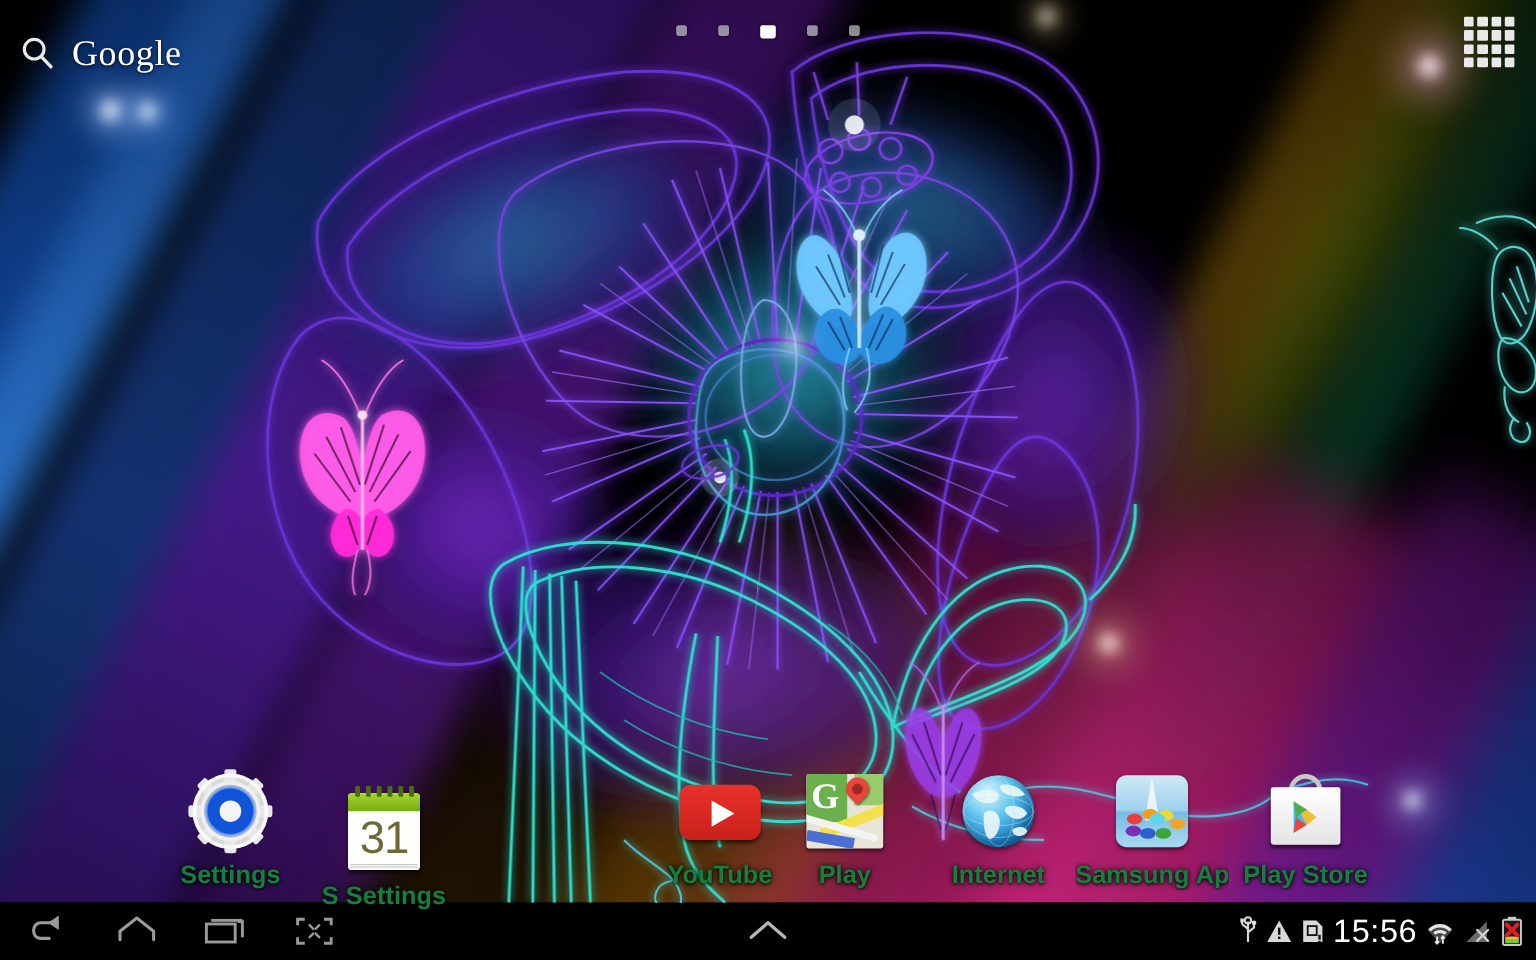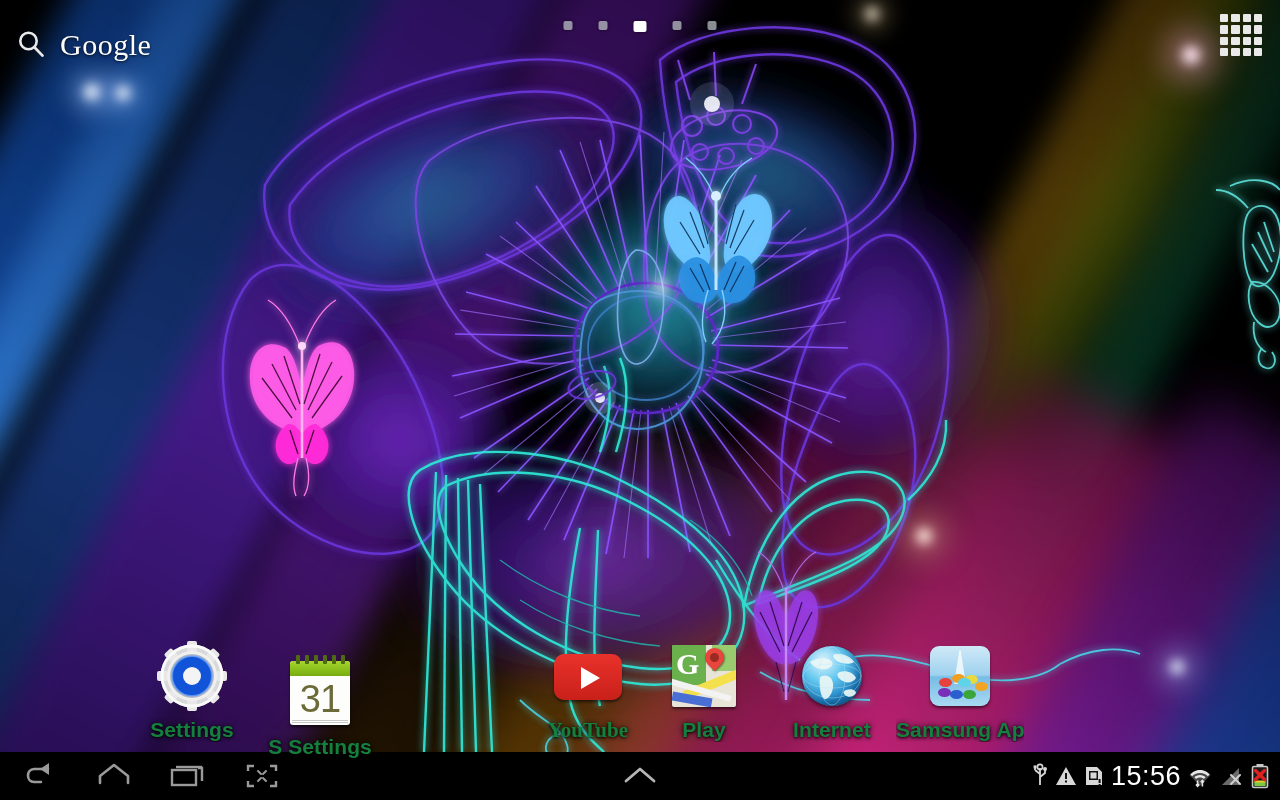--- a/index.html
+++ b/index.html
@@ -494,21 +494,21 @@
         <div class="ring" style="left:21px;"></div>
         <div class="ring" style="left:30px;"></div>
         <div class="ring" style="left:39px;"></div>
         <div class="ring" style="left:48px;"></div>
         <div class="ring" style="left:57px;"></div>
       </div>
       <div class="label">S Settings</div>
     </div>
 
 
-    <div class="app" style="left:524px; top:12px;font-family:Liberation Serif, serif;">
+    <div class="app" style="left:536px; top:12px;">
       <div class="icon ic-youtube">
         <div class="rr"></div>
         <div class="tri"></div>
       </div>
       <div class="label">YouTube</div>
     </div>
 
     <div class="app" style="left:640px; top:12px;">
       <div class="icon ic-maps">
         <div class="map">
@@ -556,20 +556,35 @@
               <ellipse cx="30" cy="30" rx="29" ry="12"></ellipse>
               <ellipse cx="30" cy="30" rx="29" ry="22"></ellipse>
               <ellipse cx="30" cy="30" rx="13" ry="29"></ellipse>
             </g>
           </svg>
         </div>
       </div>
       <div class="label">Internet</div>
     </div>
 
+    <div class="app" style="left:1024px; top:12px;">
+      <div class="icon ic-play">
+        <div class="handle"></div>
+        <div class="bag"></div>
+        <svg width="72" height="72" viewBox="0 0 72 72" style="position:absolute; left:0; top:0;">
+          <g transform="translate(26,28)">
+            <path d="M0,0 L0,26 L19,13 Z" fill="#3bbcee"></path>
+            <path d="M0,0 L11,6.5 L19,13 L11,19.5 Z" fill="#f6c02d" opacity="0.95"></path>
+            <path d="M0,0 L11,6.5 L2,13 Z" fill="#4caf50"></path>
+            <path d="M0,26 L11,19.5 L2,13 Z" fill="#e8453c"></path>
+          </g>
+        </svg>
+      </div>
+      <div class="label">Play Store</div>
+    </div>
   </div>
 
   <div id="navbar">
 
     <div class="navbtn" style="left:16px; bottom:4px;">
       <svg width="48" height="40" viewBox="0 0 48 40">
         <path d="M32,13 L18,13 C10,13 10,26 18,26 L25,26" fill="none" stroke="#9a9a9a" stroke-width="2.6" stroke-linecap="round"></path>
         <path d="M33,7 L24,13 L33,19 Z" fill="#9a9a9a"></path>
       </svg>
     </div>

